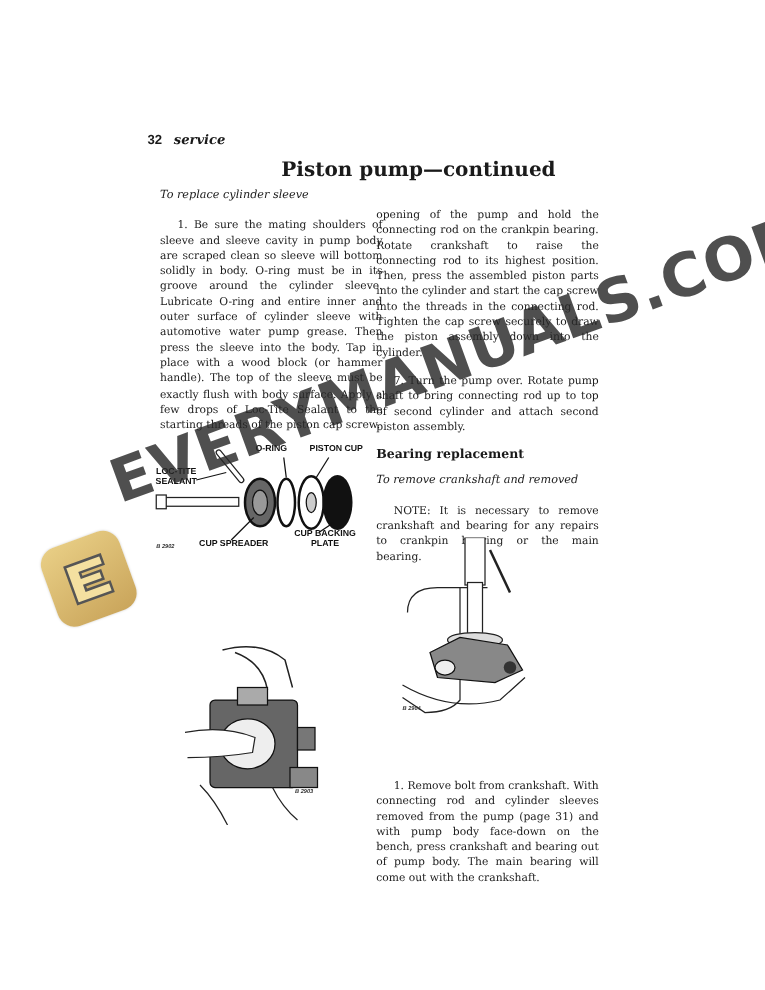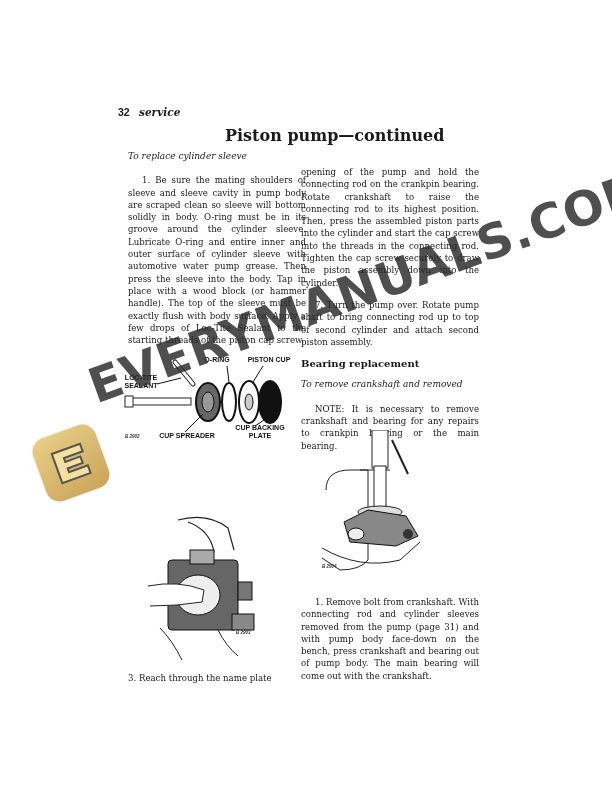--- a/index.html
+++ b/index.html
@@ -76,23 +76,20 @@
       <rect x="42" y="40" width="24" height="14" fill="#aaa" stroke="#111"></rect>
       <ellipse cx="50" cy="85" rx="22" ry="20" fill="#eee" stroke="#111"></ellipse>
       <rect x="90" y="72" width="14" height="18" fill="#777" stroke="#111"></rect>
       <rect x="84" y="104" width="22" height="16" fill="#888" stroke="#111"></rect>
       <path d="M0 76 Q30 70 56 80 L54 92 Q30 96 2 96" fill="#fff" stroke="#222"></path>
       <path d="M12 118 Q24 130 34 150 M70 120 Q78 136 90 146" fill="none" stroke="#222"></path>
     </svg>
     <div class="figno" style="left:88px;top:120px;">B 2903</div>
   </div>
 
-  <div class="col" style="left:128px;top:672px;">
-    <p style="text-indent:0">3. Reach through the name plate</p>
-  </div>
 
   <div class="col right">
     <p style="text-indent:0">opening of the pump and hold the connecting rod on the crankpin bearing. Rotate crankshaft to raise the connecting rod to its highest position. Then, press the assembled piston parts into the cylinder and start the cap screw into the threads in the connecting rod. Tighten the cap screw securely to draw the piston assembly down into the cylinder.</p>
     <p>7. Turn the pump over. Rotate pump shaft to bring connecting rod up to top of second cylinder and attach second piston assembly.</p>
     <p class="head" style="margin-top:6px">Bearing replacement</p>
     <p class="sub">To remove crankshaft and removed</p>
     <p class="note">NOTE: It is necessary to remove crankshaft and bearing for any repairs to crankpin bearing or the main bearing.</p>
   </div>
 
   <div class="fig" style="left:310px;top:430px;width:150px;height:145px;">
@@ -103,21 +100,21 @@
       <line x1="82" y1="10" x2="98" y2="44" stroke="#222" stroke-width="2"></line>
       <ellipse cx="70" cy="82" rx="22" ry="6" fill="#ddd" stroke="#222"></ellipse>
       <path d="M34 92 L58 80 L96 86 L108 106 L86 116 L40 112 Z" fill="#888" stroke="#111"></path>
       <ellipse cx="46" cy="104" rx="8" ry="6" fill="#eee" stroke="#111"></ellipse>
       <circle cx="98" cy="104" r="5" fill="#333"></circle>
       <path d="M12 118 Q50 140 90 130 L110 112" fill="none" stroke="#222"></path>
     </svg>
     <div class="figno" style="left:12px;top:134px;">B 2904</div>
   </div>
 
-  <div class="col" style="left:301px;top:596px;">
+  <div class="col" style="left:301px;top:623px;">
     <p>1. Remove bolt from crankshaft. With connecting rod and cylinder sleeves removed from the pump (page 31) and with pump body face-down on the bench, press crankshaft and bearing out of pump body. The main bearing will come out with the crankshaft.</p>
   </div>
 
   <div class="logo">
     <svg width="66" height="66" viewBox="0 0 66 66">
       <path d="M18 18 L48 18 L48 26 L28 26 L28 30 L44 30 L44 37 L28 37 L28 41 L48 41 L48 49 L18 49 Z" fill="#f4e0a0" stroke="#555" stroke-width="2"></path>
     </svg>
   </div>
   <div class="wm">EVERYMANUALS.COM</div>
 

